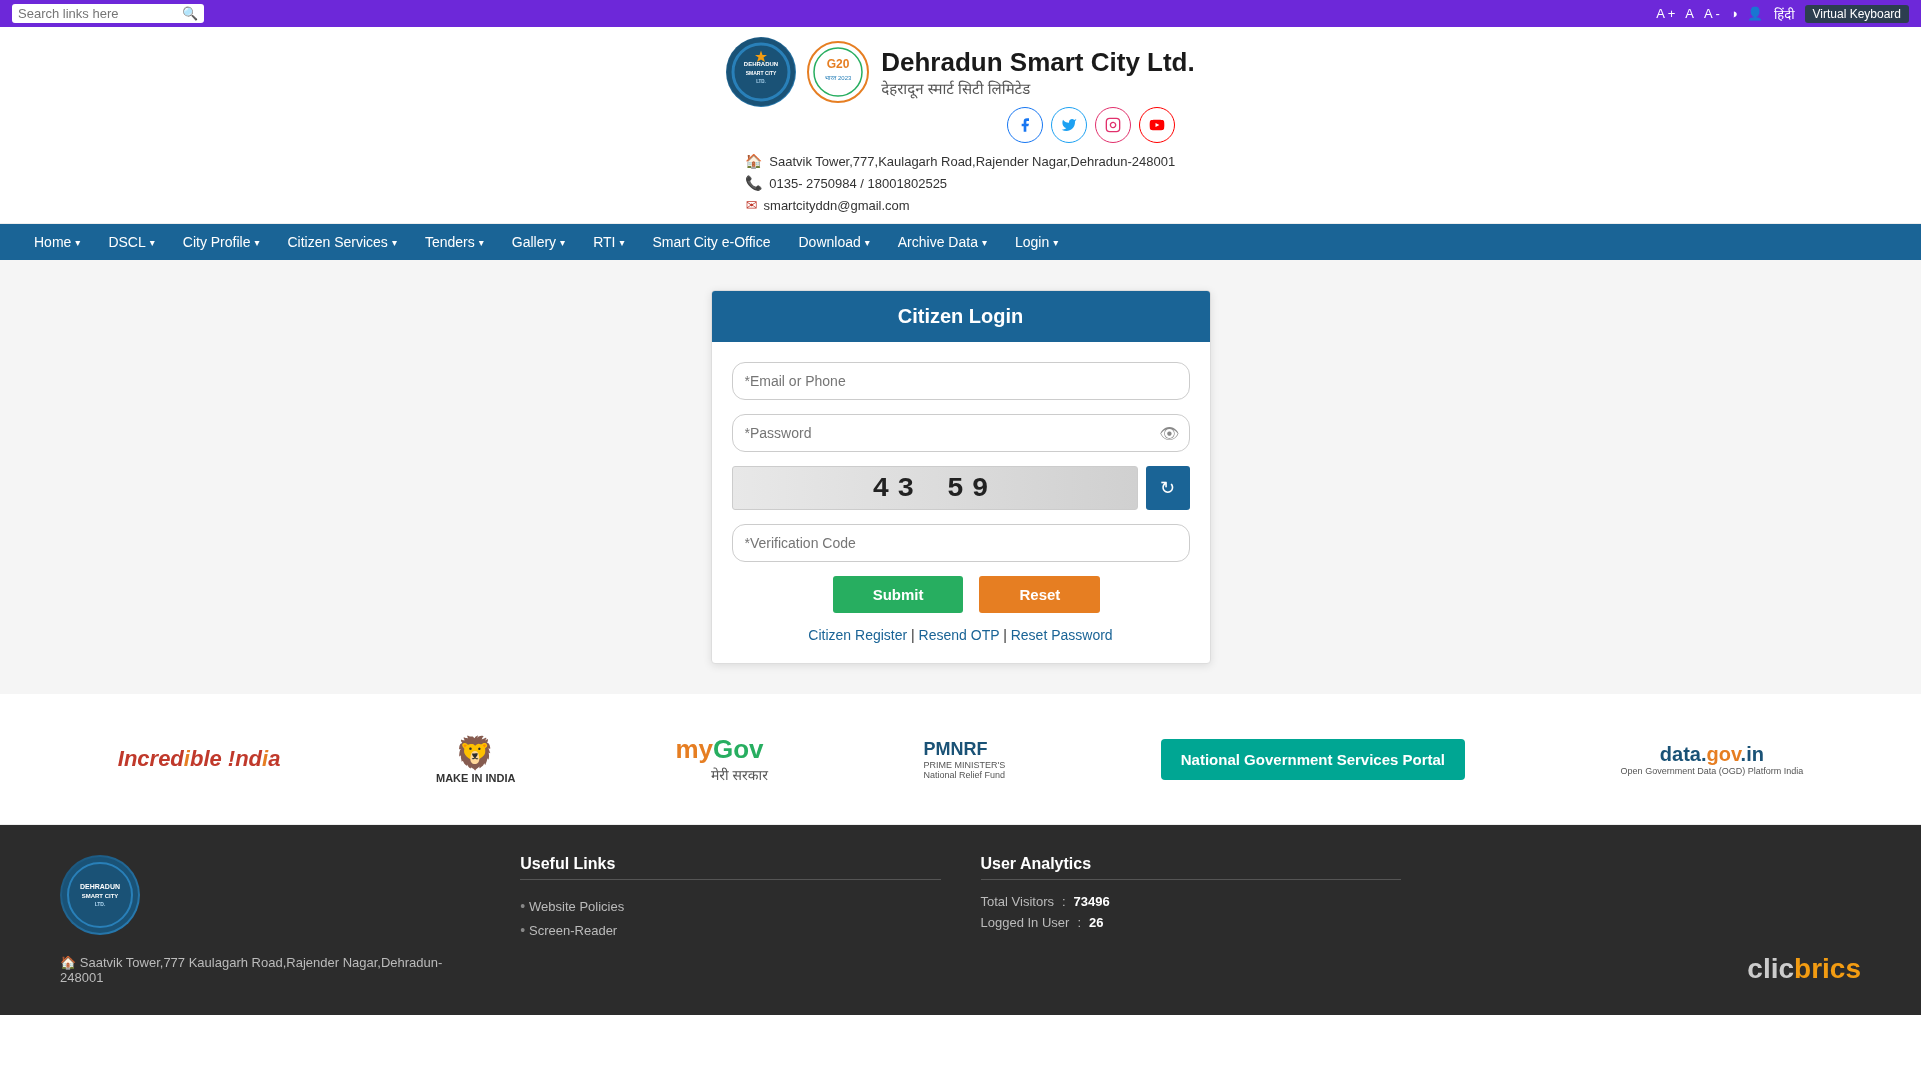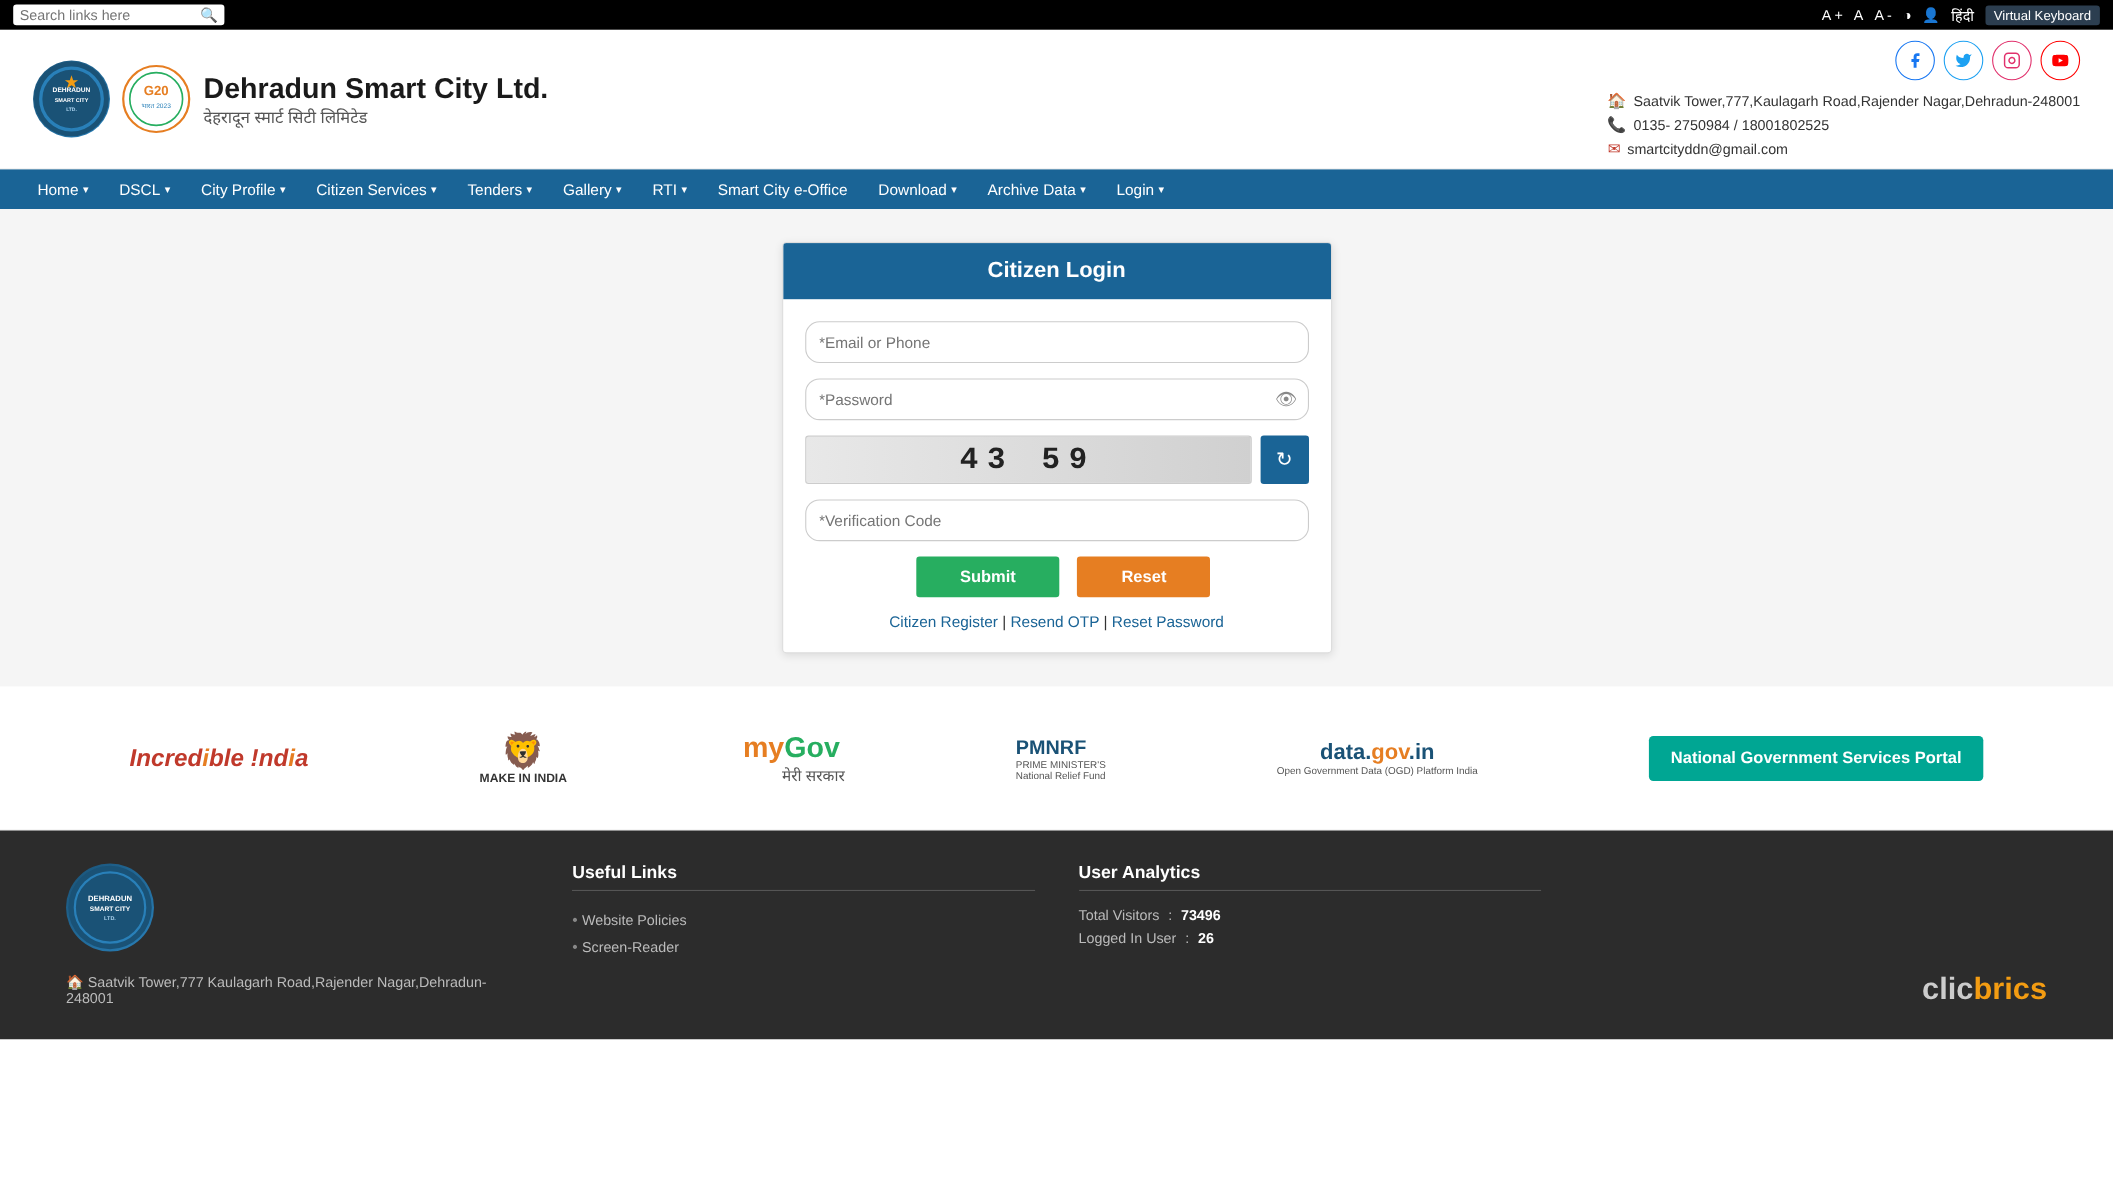--- a/index.html
+++ b/index.html
@@ -1,20 +1,20 @@
 <!DOCTYPE html>
 <html><head>
   <meta charset="utf-8">
   <style>
     * { margin: 0; padding: 0; box-sizing: border-box; }
     body { font-family: Arial, sans-serif; font-size: 14px; background: #fff; }
 
     
     .top-bar {
-      background: #000000;
+      background: #6d28d9;
       color: #fff;
       display: flex;
       align-items: center;
       justify-content: space-between;
       padding: 4px 12px;
       font-size: 13px;
     }
     .top-bar-left { display: flex; align-items: center; gap: 8px; }
     .top-bar-search {
       display: flex; align-items: center; background: #fff; border-radius: 3px; padding: 2px 6px; gap: 4px;
@@ -23,20 +23,21 @@
     .top-bar-right { display: flex; align-items: center; gap: 10px; }
     .top-bar-right span { cursor: pointer; }
     .lang-btn { background: none; border: none; color: #fff; cursor: pointer; font-size: 13px; }
     .vkb-btn { background: #2c3e50; color: #fff; border: none; padding: 2px 8px; border-radius: 3px; cursor: pointer; font-size: 12px; }
 
     
     .header {
       display: flex; align-items: center; justify-content: space-between;
       padding: 10px 30px;
       border-bottom: 1px solid #eee;
+      flex-direction: column;
     }
     .header-logo { display: flex; align-items: center; gap: 10px; }
     .logo-circle {
       width: 70px; height: 70px; border-radius: 50%;
       background: linear-gradient(135deg, #1a5276, #2980b9);
       display: flex; align-items: center; justify-content: center;
       color: #fff; font-size: 9px; text-align: center; font-weight: bold; overflow: hidden;
     }
     .header-title { display: flex; flex-direction: column; }
     .header-title .main-title { font-size: 26px; font-weight: bold; color: #1a1a1a; }
@@ -364,28 +365,28 @@
       <span style="font-size:14px;color:#555;margin-left:40px;">मेरी सरकार</span>
     </div>
   </div>
   <div class="partner-logo">
     <div style="display:flex;flex-direction:column;">
       <span style="font-size:18px;font-weight:bold;color:#1a5276;">PMNRF</span>
       <span style="font-size:9px;color:#555;max-width:120px;">PRIME MINISTER'S<br>National Relief Fund</span>
     </div>
   </div>
   <div class="partner-logo">
+    <div class="ngsp-logo">
+      <span>National Government Services Portal</span>
+    </div>
+  </div>
+  <div class="partner-logo">
     <div style="display:flex;flex-direction:column;align-items:center;">
       <span style="font-size:20px;font-weight:bold;color:#1a5276;">data.<span style="color:#e67e22;">gov</span>.in</span>
       <span style="font-size:9px;color:#555;">Open Government Data (OGD) Platform India</span>
-    </div>
-  </div>
-  <div class="partner-logo">
-    <div class="ngsp-logo">
-      <span>National Government Services Portal</span>
     </div>
   </div>
 </div>
 
 <footer class="footer">
   <div class="footer-col">
     <div class="footer-logo-area">
       <div class="footer-logo-circle">
         <svg width="78" height="78" viewBox="0 0 78 78">
           <circle cx="39" cy="39" r="38" fill="#1a5276"></circle>

